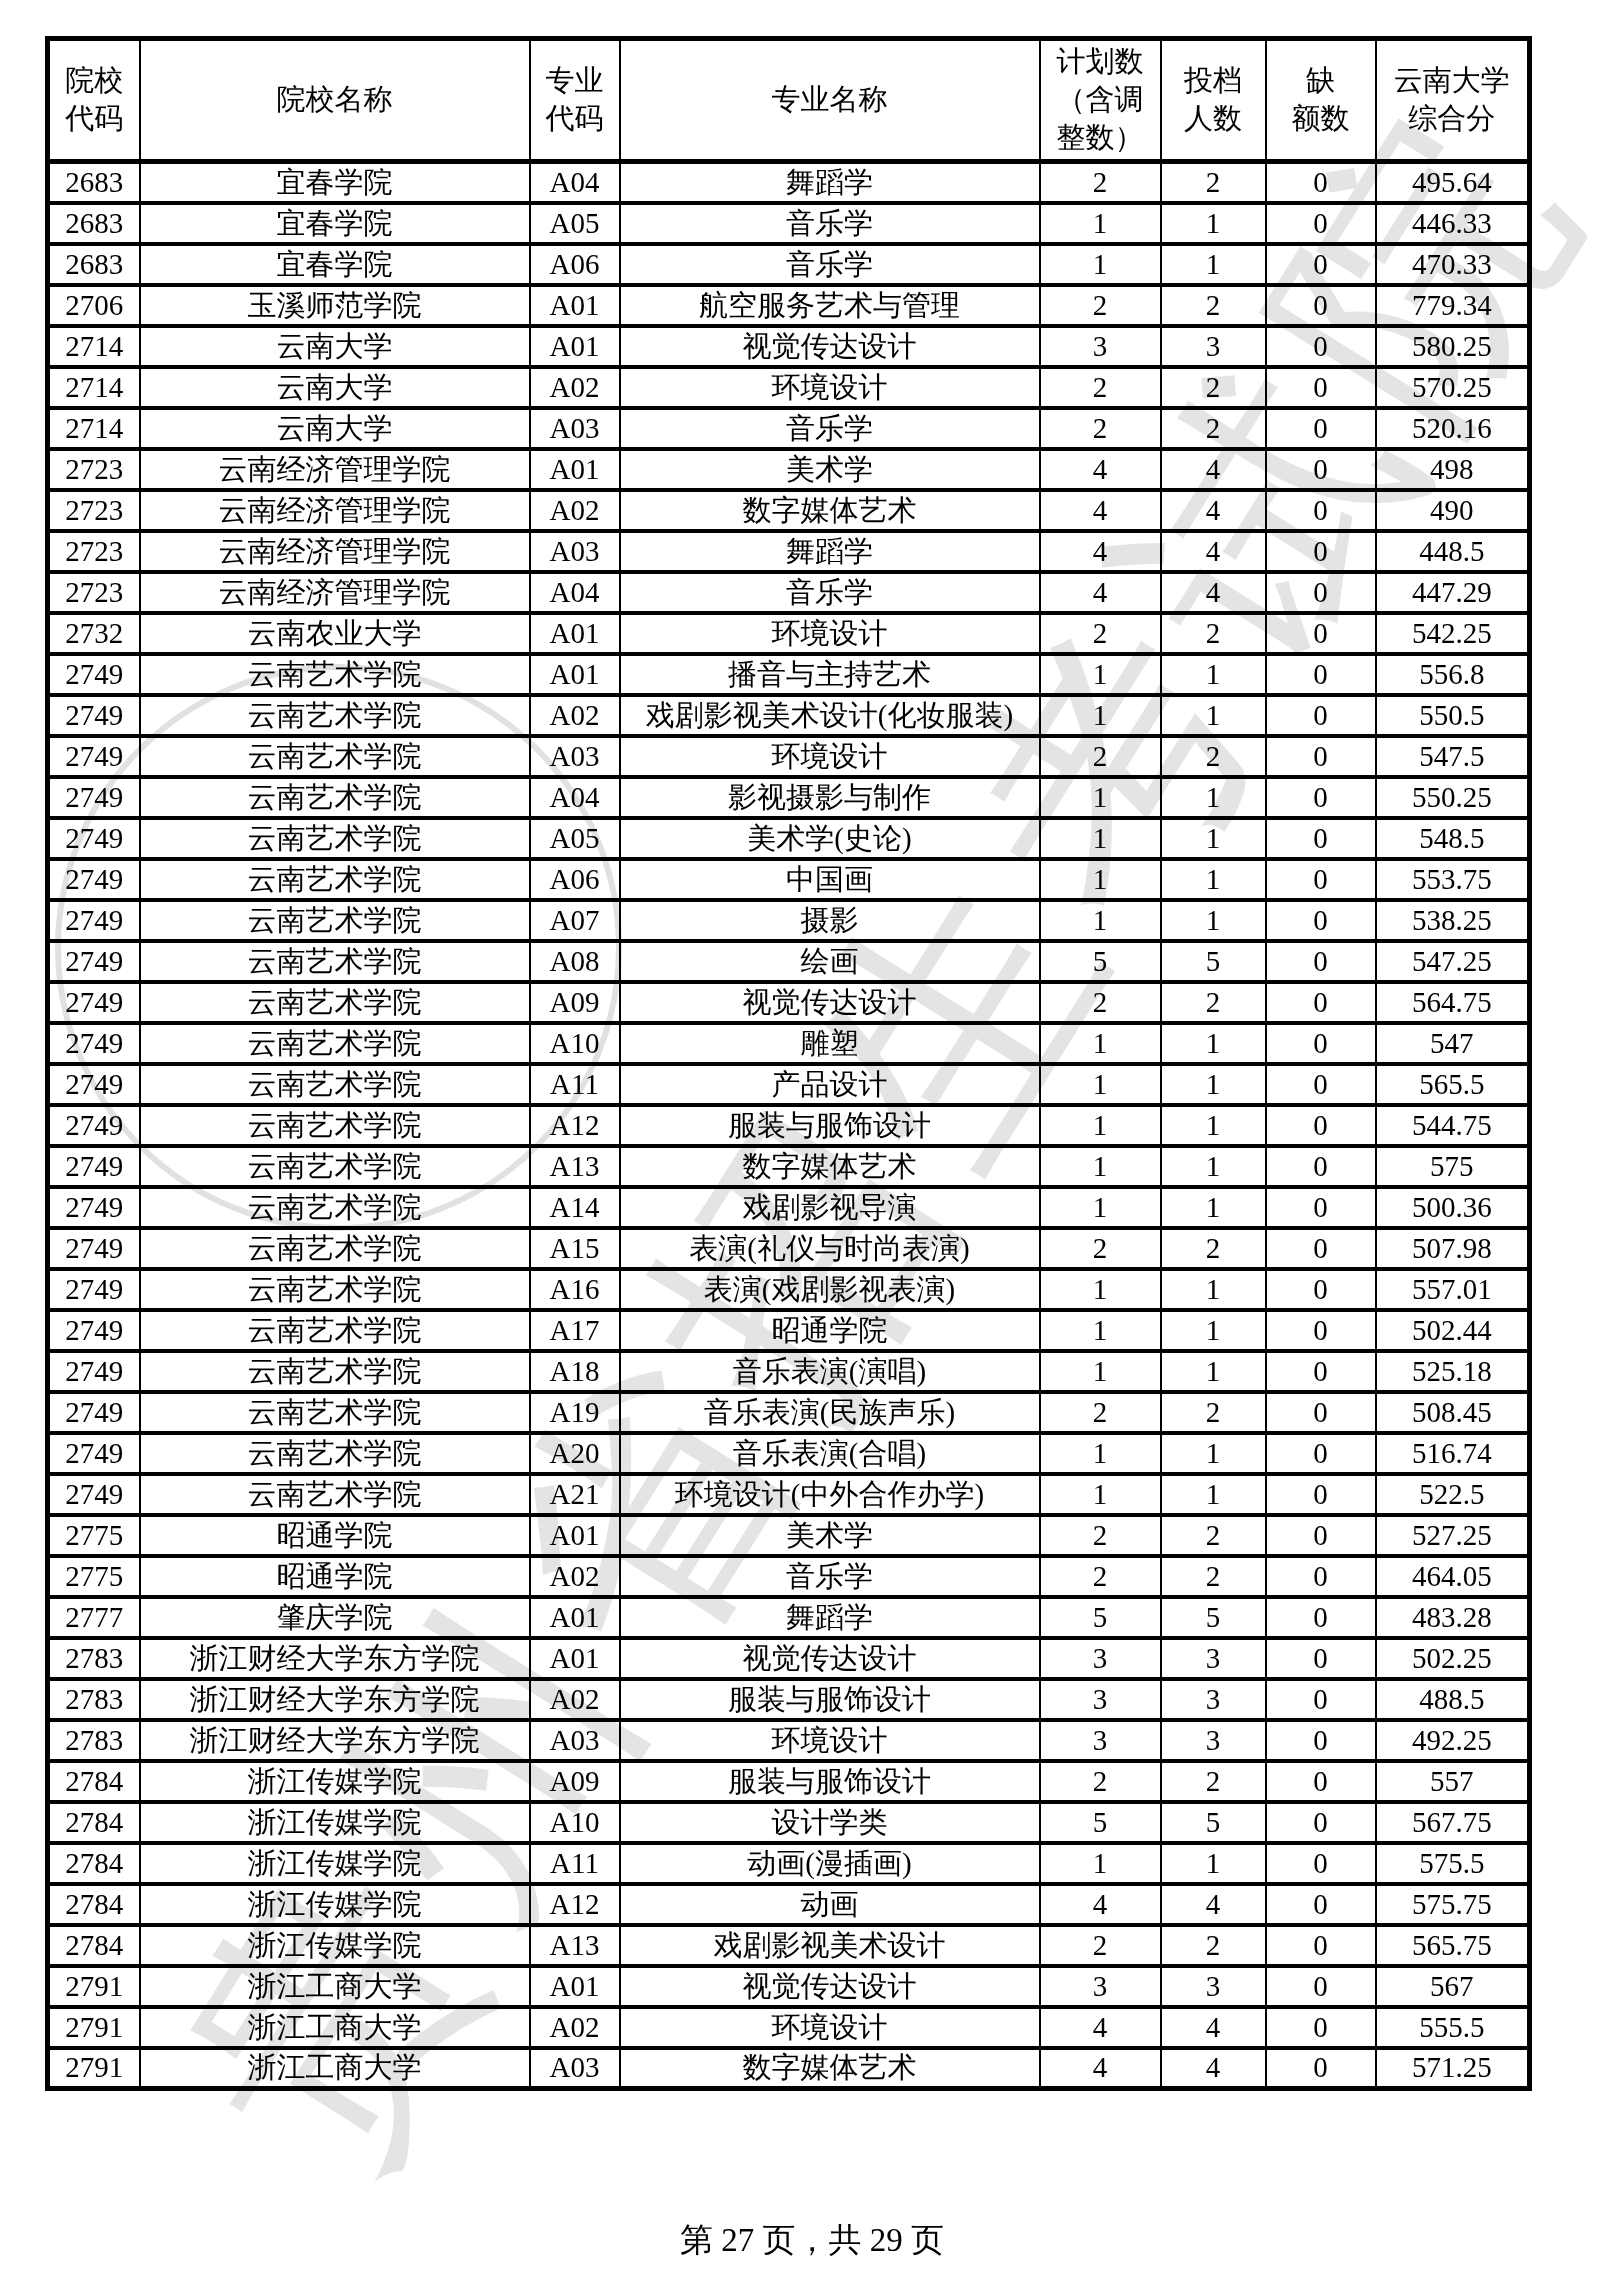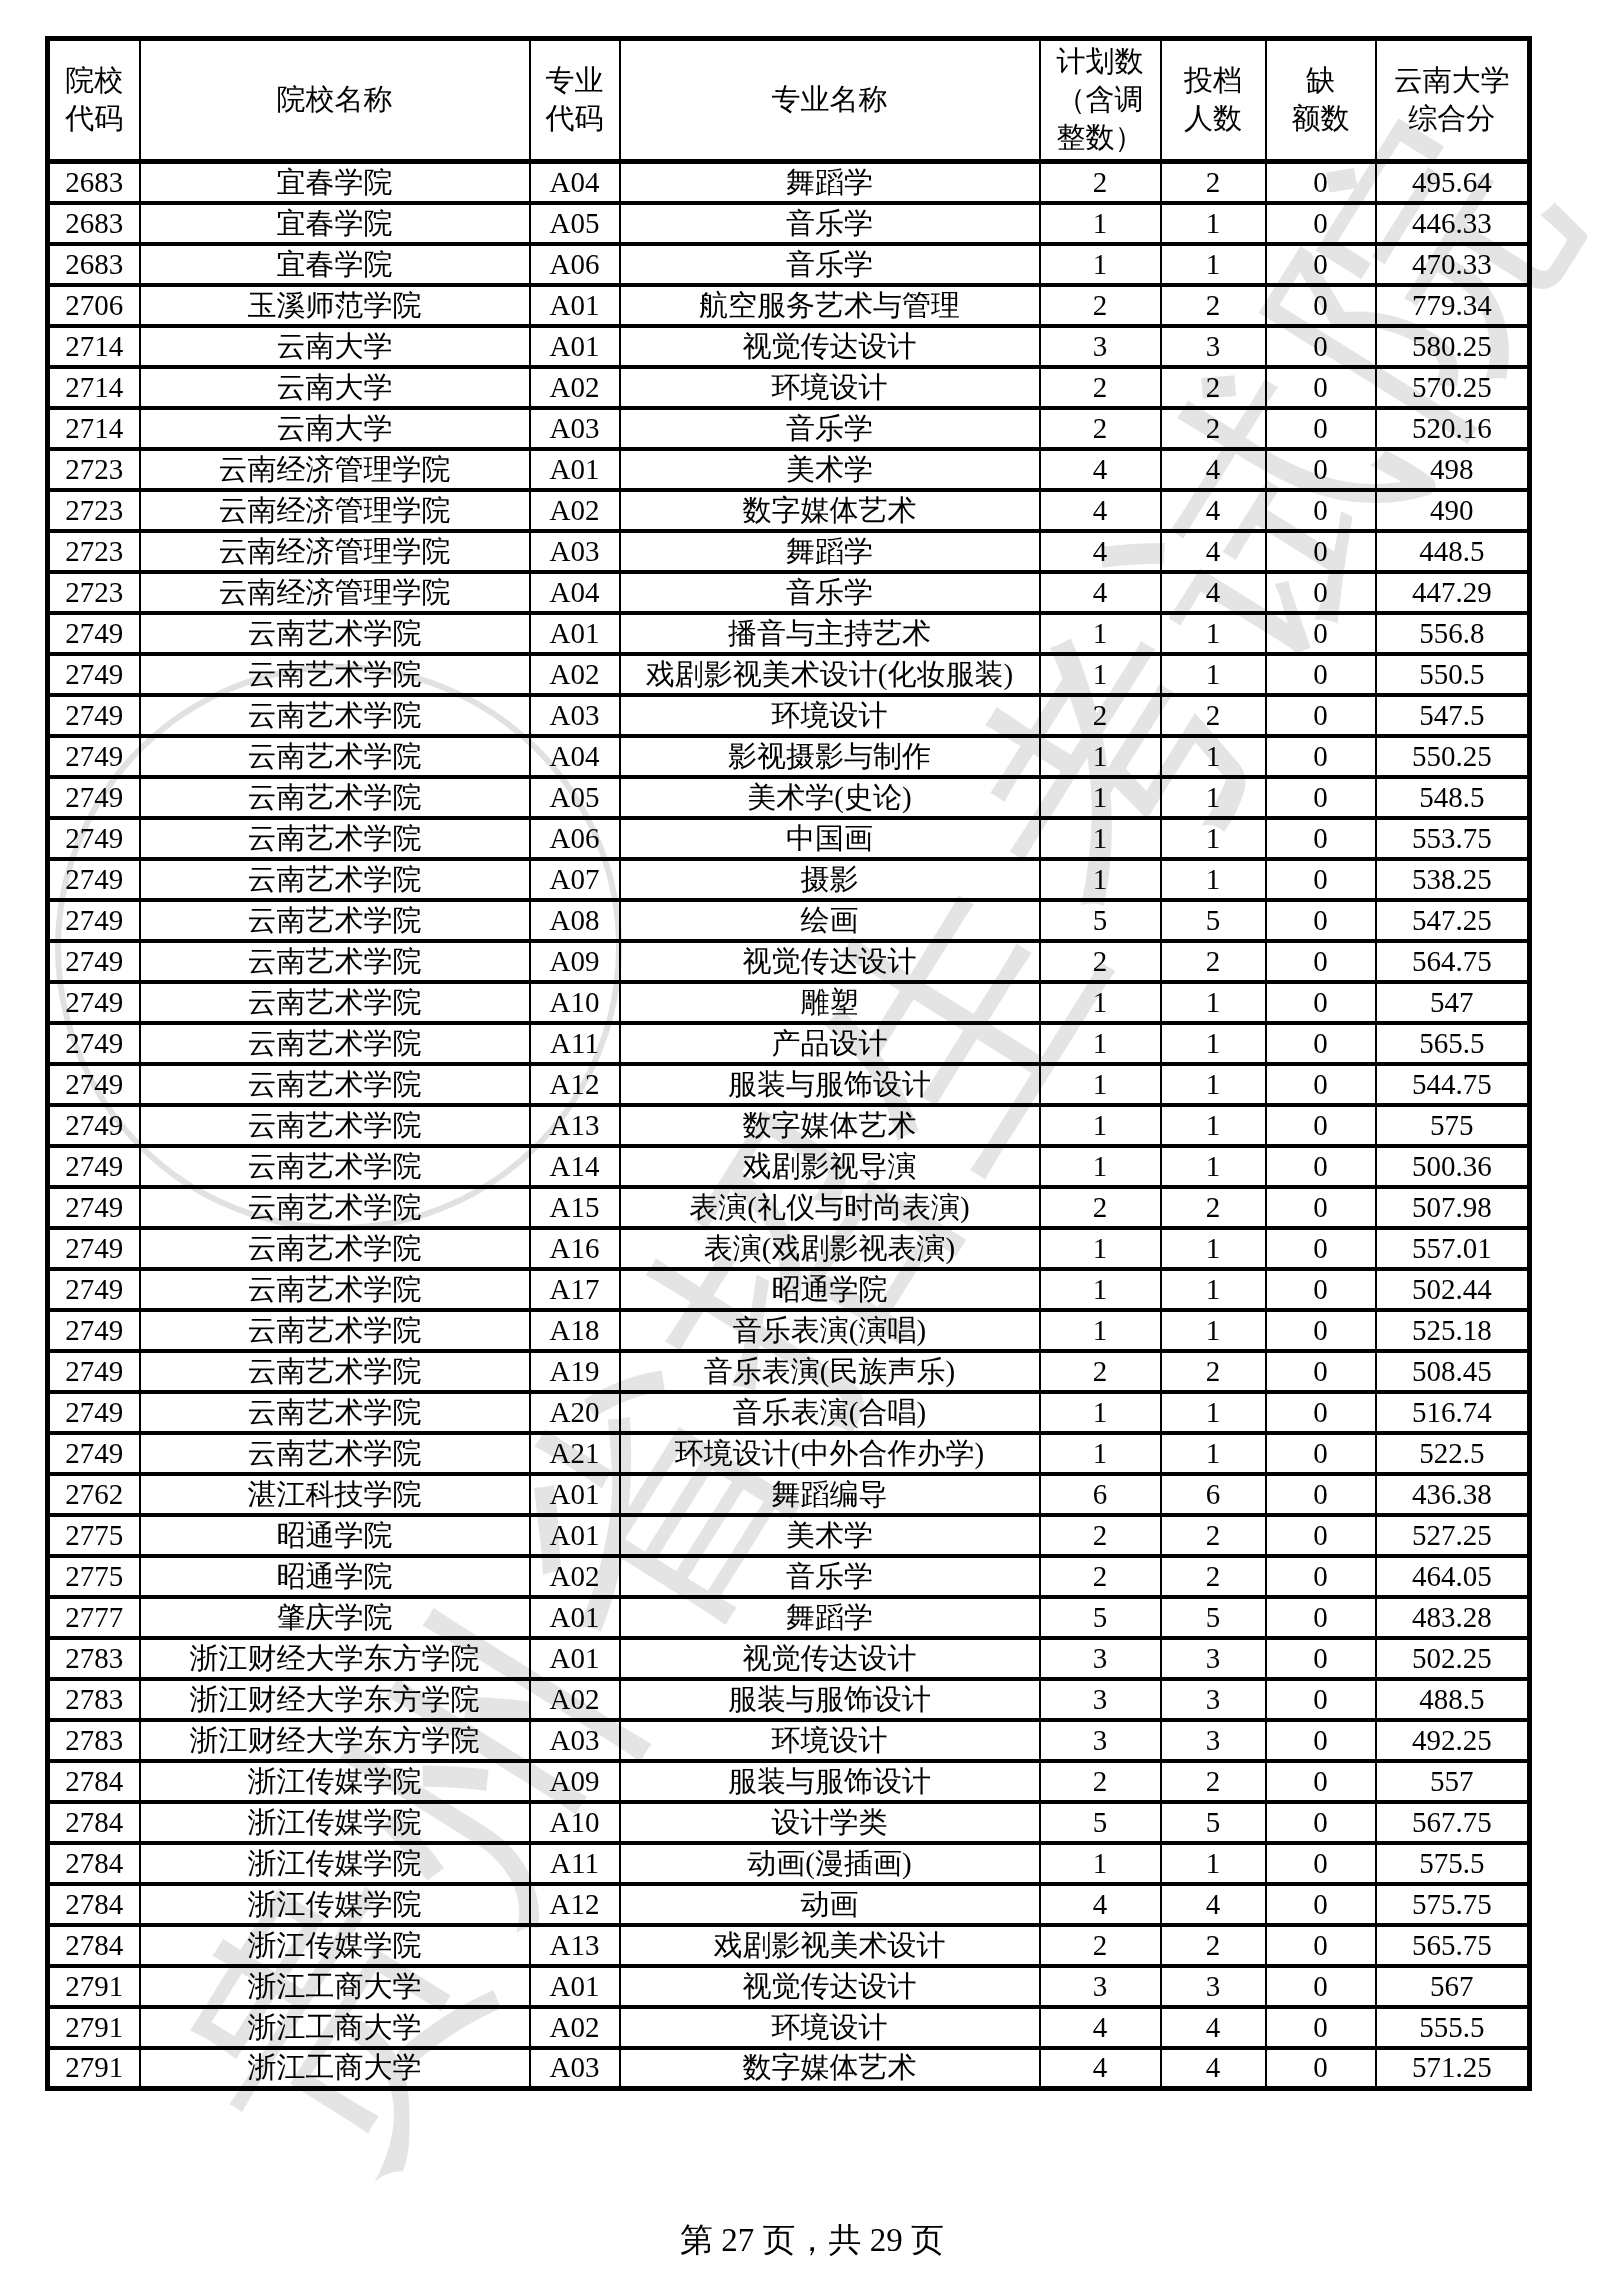--- a/index.html
+++ b/index.html
@@ -186,20 +186,30 @@
           <td>2723</td>
           <td>云南经济管理学院</td>
           <td>A04</td>
           <td>音乐学</td>
           <td>4</td>
           <td>4</td>
           <td>0</td>
           <td>447.29</td>
         </tr>
         <tr>
+          <td>2732</td>
+          <td>云南农业大学</td>
+          <td>A01</td>
+          <td>环境设计</td>
+          <td>2</td>
+          <td>2</td>
+          <td>0</td>
+          <td>542.25</td>
+        </tr>
+        <tr>
           <td>2749</td>
           <td>云南艺术学院</td>
           <td>A01</td>
           <td>播音与主持艺术</td>
           <td>1</td>
           <td>1</td>
           <td>0</td>
           <td>556.8</td>
         </tr>
         <tr>
@@ -394,30 +404,20 @@
         </tr>
         <tr>
           <td>2749</td>
           <td>云南艺术学院</td>
           <td>A21</td>
           <td>环境设计(中外合作办学)</td>
           <td>1</td>
           <td>1</td>
           <td>0</td>
           <td>522.5</td>
-        </tr>
-        <tr>
-          <td>2762</td>
-          <td>湛江科技学院</td>
-          <td>A01</td>
-          <td>舞蹈编导</td>
-          <td>6</td>
-          <td>6</td>
-          <td>0</td>
-          <td>436.38</td>
         </tr>
         <tr>
           <td>2775</td>
           <td>昭通学院</td>
           <td>A01</td>
           <td>美术学</td>
           <td>2</td>
           <td>2</td>
           <td>0</td>
           <td>527.25</td>

